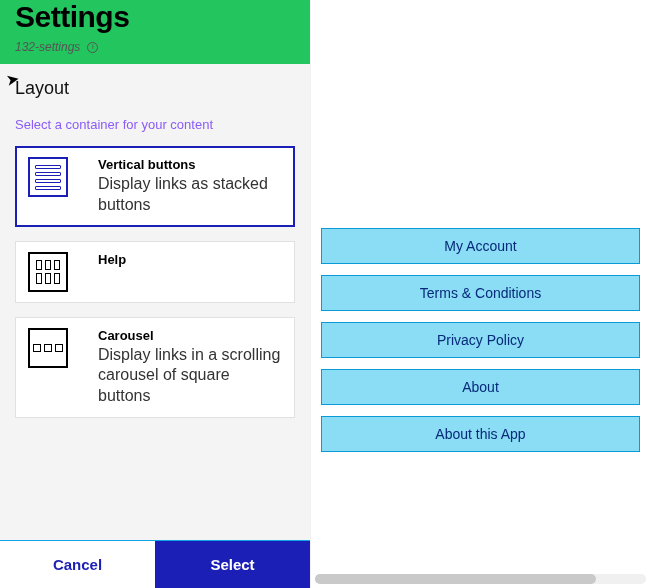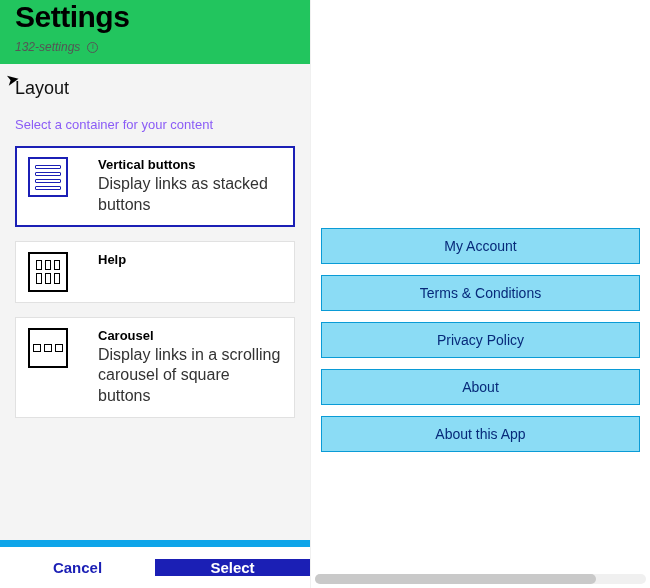--- a/index.html
+++ b/index.html
@@ -124,22 +124,21 @@
   .ic-grid span { border: 1.5px solid #000; }
   
   .ic-car {
     width: 30px; display: flex; gap: 3px; justify-content: center;
   }
   .ic-car span { width: 8px; height: 8px; border: 1.5px solid #000; }
 
   .footer {
     height: 48px;
     display: flex;
-    border-top: 7px solid #0ea5e9;
-    align-items: center;
+    border-top: 1px solid #0ea5e9;
   }
   .footer button {
     flex: 1;
     border: none;
     font-size: 15px;
     font-weight: 600;
     cursor: pointer;
   }
   .btn-cancel { background: #fff; color: #1b1fb5; }
   .btn-select { background: #1b1fb5; color: #fff; }

